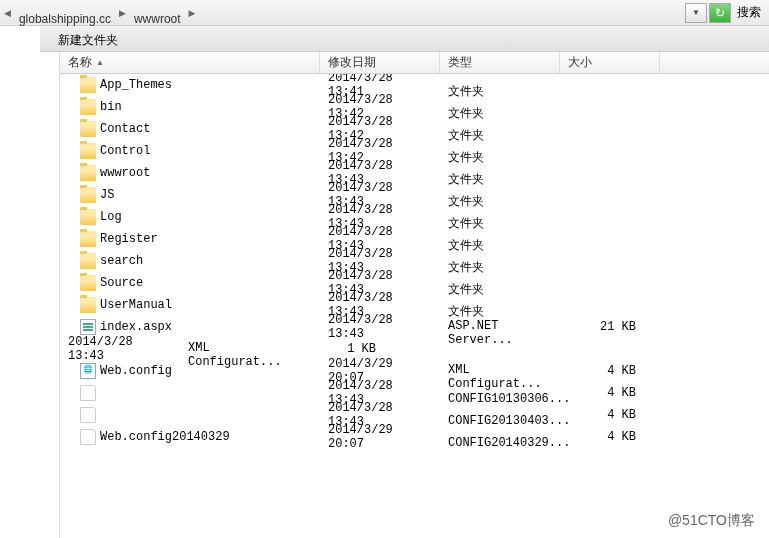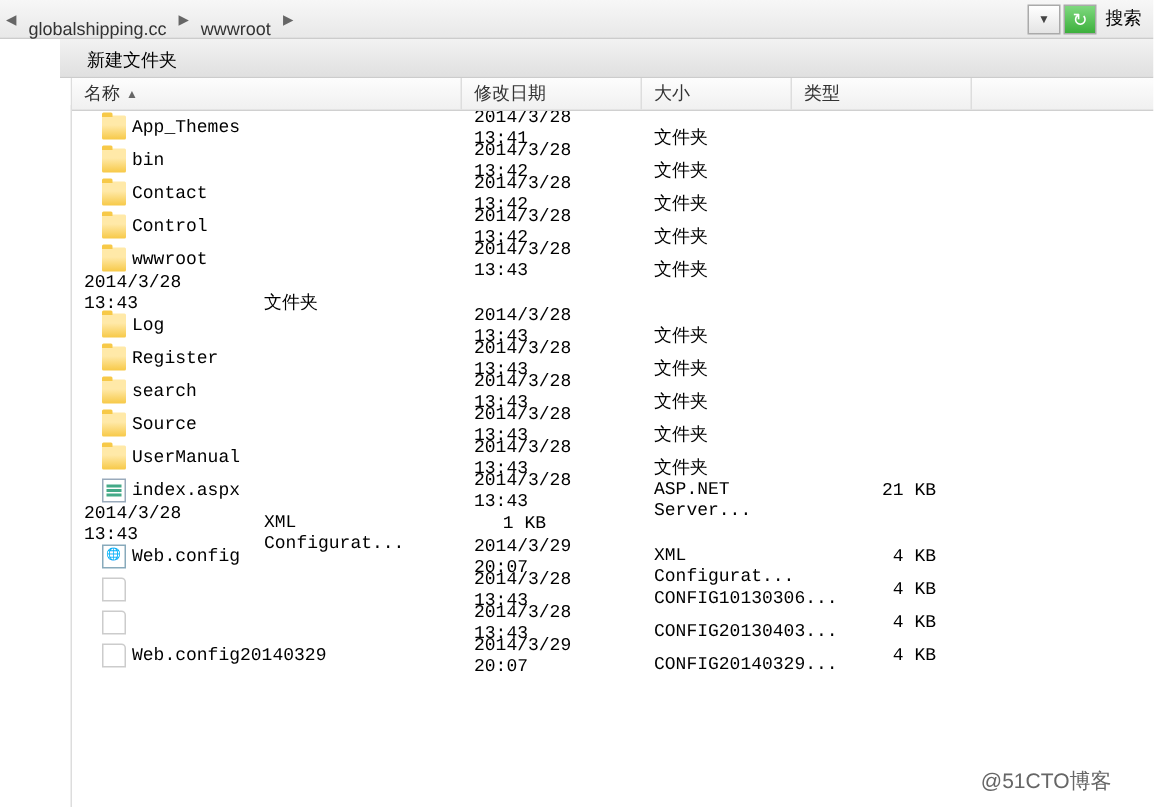--- a/index.html
+++ b/index.html
@@ -11,21 +11,21 @@
     .breadcrumb-item { color: #333; padding: 2px 4px; margin-top: 12px; }
     .toolbar-right { display: flex; align-items: center; gap: 2px; margin-left: auto; }
     .toolbar-btn { width: 22px; height: 20px; border: 1px solid #aaa; background: linear-gradient(#fff,#e4e4e4); display: flex; align-items: center; justify-content: center; }
     .refresh-btn { background: linear-gradient(#7fd87f,#3cb03c); color: #fff; }
     .search-label { padding: 0 4px; }
     .dropdown-arrow { font-size: 8px; color: #444; }
     
     .subtoolbar { height: 26px; background: linear-gradient(#f2f2f2,#e0e0e0); border-bottom: 1px solid #ccc; display: flex; align-items: flex-end; padding: 0 8px; margin-left: 40px; }
     .subtoolbar-item { padding: 2px 10px; }
     
-    .content-area { display: flex; height: calc(100% - 52px); }
+    .content-area { display: flex; height: calc(100% - 52px); padding-left: 12px; }
     .left-tree { width: 48px; border-right: 1px solid #ddd; background: #fff; }
     .tree-root { height: 18px; background: #fff; }
     
     .file-list { flex: 1; display: flex; flex-direction: column; }
     .headers { display: flex; background: linear-gradient(#fdfdfd,#f0f0f0); border-bottom: 1px solid #d0d0d0; height: 22px; align-items: center; }
     .header-cell { padding: 0 8px; border-right: 1px solid #ddd; font-size: 12px; color: #333; display: flex; align-items: center; height: 100%; }
     .col-name { width: 260px; }
     .col-date { width: 120px; }
     .col-type { width: 120px; }
     .col-size { width: 100px; justify-content: flex-start; }
@@ -43,21 +43,21 @@
     .folder-icon { background: linear-gradient(#ffe9a8 40%, #f7c948); border-radius: 1px; position: relative; }
     .folder-icon::before { content: ''; position: absolute; top: -2px; left: 0; width: 7px; height: 3px; background: #f7c948; border-radius: 1px 1px 0 0; }
     .aspx-icon { background: #fff; border: 1px solid #9ab; position: relative; }
     .aspx-icon::after { content: ''; position: absolute; left: 2px; right: 2px; top: 3px; height: 2px; background: #4a8; box-shadow: 0 3px 0 #4a8, 0 6px 0 #4a8; }
     .config-icon { background: #fff; border: 1px solid #aaa; position: relative; }
     .config-icon::after { content: '⚙'; position: absolute; font-size: 9px; left: 2px; top: 1px; color: #666; }
     .webconfig-icon { background: #fff; border: 1px solid #8ab; position: relative; }
     .webconfig-icon::after { content: '🌐'; position: absolute; font-size: 8px; left: 2px; top: 1px; }
     .file-icon { background: #fff; border: 1px solid #ccc; border-radius: 0 3px 0 0; }
     
-    .watermark { position: absolute; right: 28px; bottom: 8px; color: #666; font-size: 14px; font-family: Arial; }
+    .watermark { position: absolute; right: 14px; bottom: 8px; color: #666; font-size: 14px; font-family: Arial; }
   </style>
 </head>
 <body>
 
 <div class="toolbar">
   <div class="breadcrumb">
     <span class="breadcrumb-sep">◀</span>
     <span class="breadcrumb-item">globalshipping.cc</span>
     <span class="breadcrumb-sep">▶</span>
     <span class="breadcrumb-item">wwwroot</span>
@@ -83,22 +83,22 @@
     <div class="tree-root"></div>
   </div>
 
   <div class="file-list">
     <div class="headers">
       <div class="header-cell col-name">
         <span>名称</span>
         <span class="sort-arrow">▲</span>
       </div>
       <div class="header-cell col-date">修改日期</div>
+      <div class="header-cell col-type">类型</div>
       <div class="header-cell col-size">大小</div>
-      <div class="header-cell col-type">类型</div>
     </div>
     <div class="rows" id="rows">
         <div class="row">
     <div class="cell cell-name">
       <span class="icon folder-icon"></span>
       <span>App_Themes</span>
     </div>
     <div class="cell cell-date">2014/3/28 13:41</div>
     <div class="cell cell-type">文件夹</div>
     <div class="cell cell-size"></div>
@@ -133,20 +133,24 @@
         <div class="row">
     <div class="cell cell-name">
       <span class="icon folder-icon"></span>
       <span>wwwroot</span>
     </div>
     <div class="cell cell-date">2014/3/28 13:43</div>
     <div class="cell cell-type">文件夹</div>
     <div class="cell cell-size"></div>
   </div>
         <div class="row">
+    <div class="cell cell-name">
+      <span class="icon folder-icon"></span>
+      <span>JS</span>
+    </div>
     <div class="cell cell-date">2014/3/28 13:43</div>
     <div class="cell cell-type">文件夹</div>
     <div class="cell cell-size"></div>
   </div>
         <div class="row">
     <div class="cell cell-name">
       <span class="icon folder-icon"></span>
       <span>Log</span>
     </div>
     <div class="cell cell-date">2014/3/28 13:43</div>

